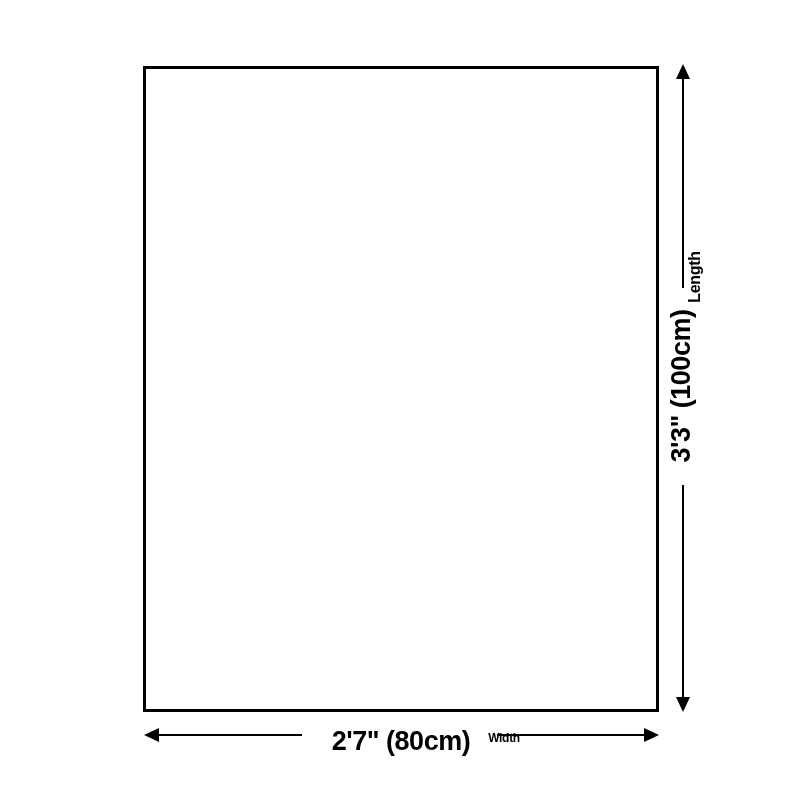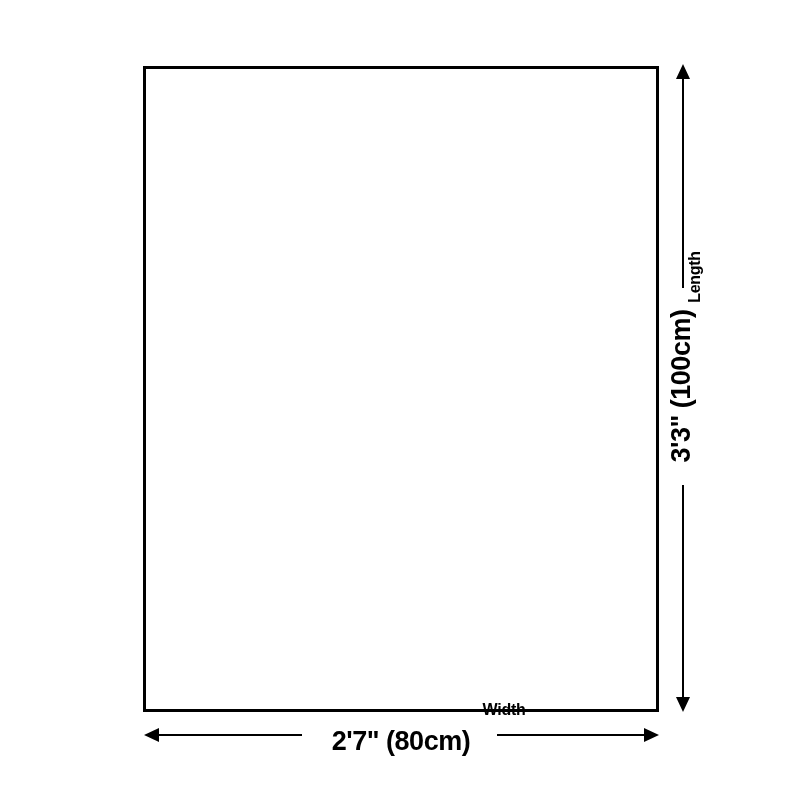--- a/index.html
+++ b/index.html
@@ -64,21 +64,21 @@
     border-left: 15px solid var(--ink);
   }
   .hlabel {
     position: absolute;
     transform: translate(-50%, -50%);
     white-space: nowrap;
     font-weight: bold;
     line-height: 1;
   }
   .hlabel.big { left: 401px; top: 741px; font-size: 27px; letter-spacing: -0.5px; }
-  .hlabel.small { left: 504px; top: 710px; font-size: 16px; letter-spacing: -0.3px; }
+  .hlabel.small { left: 504px; top: 738px; font-size: 12px; letter-spacing: -0.3px; }
 </style>
 </head>
 <body>
 
 <div class="canvas">
 
   <div class="rect"></div>
 
   <div class="vhead up"></div>
   <div class="vline top"></div>

